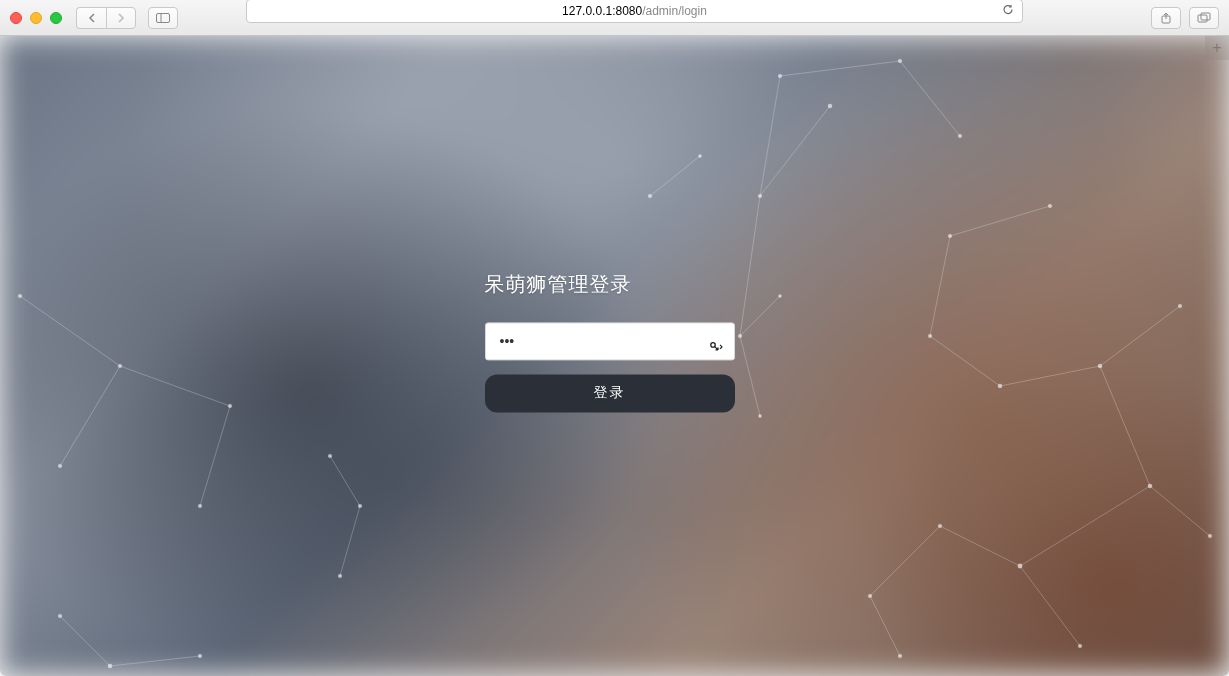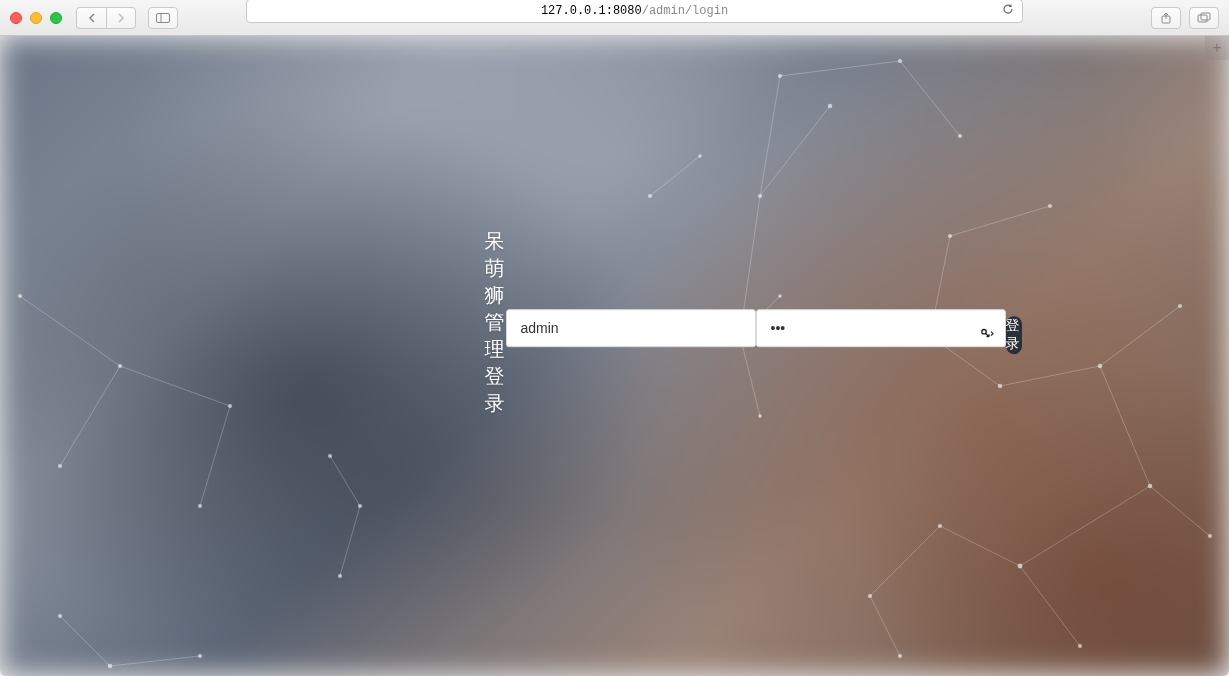--- a/index.html
+++ b/index.html
@@ -43,21 +43,20 @@
       background: #fff;
       border: 1px solid #c9c9c9;
       border-radius: 4px;
       display: flex;
       align-items: center;
       justify-content: center;
       font-size: 12px;
       color: #7a7a7a;
       margin: 0 120px 13px 60px;
       position: relative;
-      font-family: Liberation Mono, monospace;
     }
     .addr-bar .host { color: #000; }
     .addr-bar .path { color: #8a8a8a; }
     .reload-icon {
       position: absolute; right: 8px; top: 50%; transform: translateY(-50%);
       font-size: 12px; color: #6a6a6a;
     }
     .right-tools { display: flex; gap: 8px; }
     .newtab-btn {
       position: absolute; top: 36px; right: 0;
@@ -86,21 +85,21 @@
       filter: blur(14px);
     }
     .particles {
       position: absolute; inset: 0;
     }
     .login-card {
       position: absolute;
       left: 50%; top: 50%;
       transform: translate(-50%, -60%);
       width: 260px;
-      display: flex; flex-direction: row; align-items: center;
+      display: flex; flex-direction: column; align-items: flex-start;
     }
     .login-title {
       color: #fff;
       font-size: 20px;
       font-weight: 400;
       margin-bottom: 24px;
       letter-spacing: 1px;
       text-shadow: 0 1px 2px rgba(0,0,0,0.2);
     }
     .login-input {
@@ -253,23 +252,20 @@
         <circle cx="110" cy="630" r="2"></circle>
         <circle cx="200" cy="620" r="1.8"></circle>
       <circle cx="650" cy="160" r="1.8"></circle>
         <circle cx="700" cy="120" r="1.5"></circle>
     </g>
   </svg>
 
   <div class="login-card">
     <div class="login-title">呆萌狮管理登录</div>
     <div class="input-wrap">
-      <input class="login-input" type="text" value="admin" style="">
-    </div>
-    <div class="input-wrap">
       <input class="login-input" type="password" value="123" style="">
       <span class="key-icon">
         <svg width="14" height="12" viewBox="0 0 14 12">
             <circle cx="4" cy="4" r="2.2" fill="none" stroke="#222" stroke-width="1.3"></circle>
             <path d="M5.5 5.5 L9 9 M9 9 L9 6.5 M9 9 L6.5 9" stroke="#222" stroke-width="1.3" fill="none"></path>
             <path d="M11 4 L13 6 L11 8" stroke="#222" stroke-width="1.2" fill="none"></path>
           </svg>
       </span>
     </div>
     <button class="login-button">登录</button>

